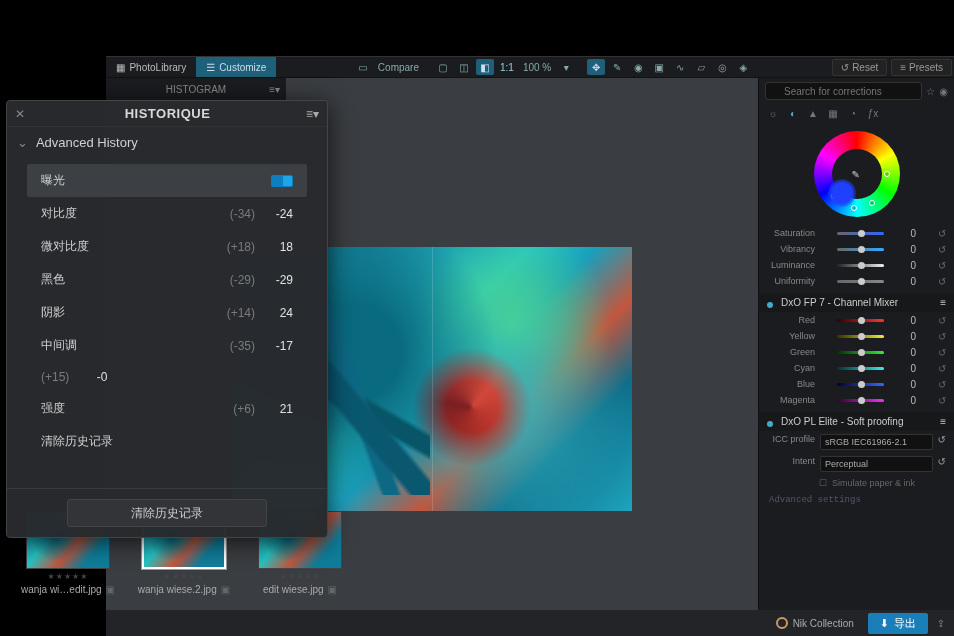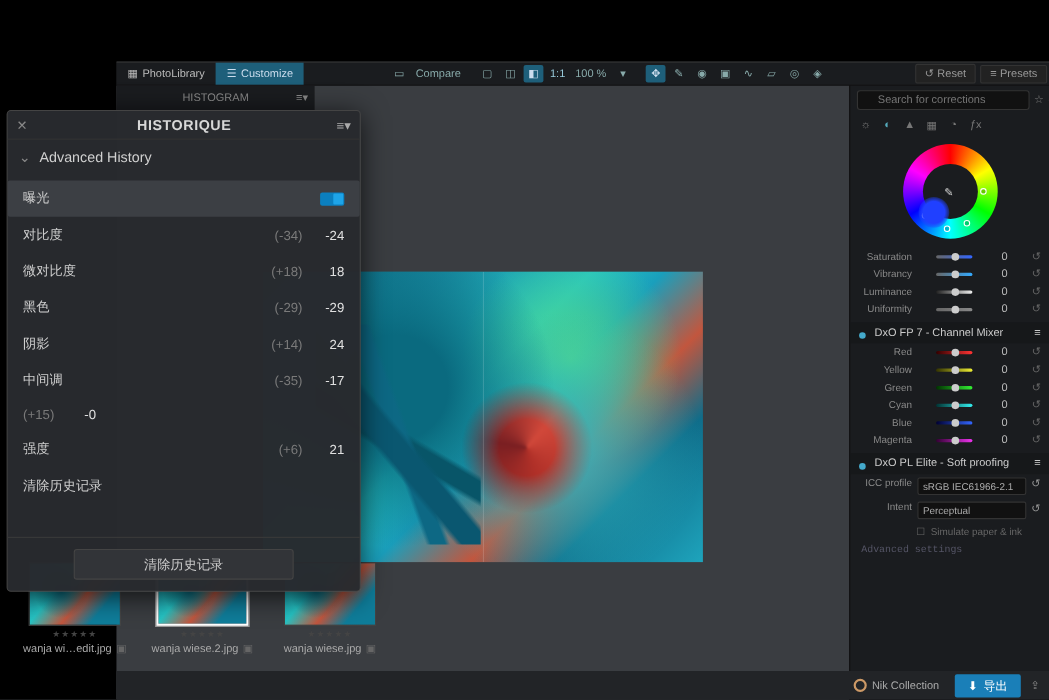--- a/index.html
+++ b/index.html
@@ -45,21 +45,21 @@
   background:
     linear-gradient(50deg, transparent 40%, #0a5770 42%, #0a5770 50%, transparent 52%),
     linear-gradient(70deg, transparent 45%, #0d6884 47%, #0d6884 53%, transparent 55%),
     linear-gradient(30deg, transparent 42%, #085568 44%, #085568 50%, transparent 52%);
 }
 .canvas .splitline { position:absolute; left:50%; top:0; bottom:0; width:1px; background:rgba(255,255,255,0.15); }
 
 .counter-bar { height:26px; display:flex; align-items:center; justify-content:center; color:#bbb; background:#2b2e32; width:100%; border-top:1px solid #222; }
 
 
-.right-panel { width:182px; background:#1a1c1f; border-left:1px solid #111; overflow:hidden; color:#999; font-size:10px; }
+.right-panel { width:196px; background:#1a1c1f; border-left:1px solid #111; overflow:hidden; color:#999; font-size:10px; }
 .search-row { display:flex; align-items:center; padding:4px 6px; gap:4px; }
 .search-input { flex:1; background:#111; border:1px solid #333; border-radius:3px; padding:2px 5px 2px 18px; color:#666; font-size:10px; height:18px; }
 .ic { width:14px; height:14px; display:flex; align-items:center; justify-content:center; color:#777; font-size:10px; }
 
 .tabs-row { display:flex; gap:4px; padding:2px 6px 6px; }
 .tabic { width:16px; height:15px; display:flex; align-items:center; justify-content:center; color:#777; border-radius:2px; font-size:10px; }
 .tabic.act { color:#5ab; }
 
 .color-wheel-box { padding:4px 0 8px; display:flex; justify-content:center; }
 .wheel { width:86px; height:86px; border-radius:50%; position:relative;
@@ -118,21 +118,21 @@
 .film-label .cam { color:#666; }
 
 
 .history-popup { position:absolute; left:6px; top:100px; width:322px; height:438px; background:rgba(40,42,46,0.98); border:1px solid #444; border-radius:4px; box-shadow:0 4px 24px rgba(0,0,0,0.7); z-index:30; display:flex; flex-direction:column; }
 .hp-header { height:26px; display:flex; align-items:center; padding:0 8px; border-bottom:1px solid #333; }
 .hp-header .close { color:#888; font-size:12px; width:14px; }
 .hp-header .title { flex:1; text-align:center; color:#d8d8d8; font-size:13px; font-weight:600; letter-spacing:0.5px; }
 .hp-header .menu { color:#aaa; font-size:12px; }
 .hp-sub { display:flex; align-items:center; gap:8px; padding:8px 10px; color:#d0d0d0; font-size:13px; }
 .hp-sub .chev { color:#888; }
-.hp-list { padding:6px 0; }
+.hp-list { padding:6px 20px; }
 .hp-row { display:flex; align-items:center; padding:8px 14px; color:#cfcfcf; font-size:12px; border-radius:2px; }
 .hp-row.first { background:#3c3f44; }
 .hp-row .name { flex:1; }
 .hp-row .delta { color:#7a7a7a; margin-right:10px; font-size:12px; }
 .hp-row .val { width:28px; text-align:right; color:#e0e0e0; }
 .hp-row .toggle { width:22px; height:12px; background:#0b7fbf; border-radius:2px; position:relative; }
 .hp-row .toggle::after { content:""; position:absolute; right:1px; top:1px; width:9px; height:10px; background:#1ea4e8; border-radius:1px; }
 .hp-footer { margin-top:auto; padding:10px; border-top:1px solid #3a3a3a; display:flex; justify-content:center; }
 .hp-clear { width:200px; height:28px; background:#323438; border:1px solid #444; border-radius:3px; color:#ccc; font-size:12px; display:flex; align-items:center; justify-content:center; }
 </style>
@@ -371,21 +371,21 @@
     <div class="film-stars">★★★★★</div>
     <div class="film-label">
         <span>wanja wiese.2.jpg</span>
         <span class="cam">▣</span>
       </div>
   </div>
   <div class="film-item">
     <div class="film-thumb "></div>
     <div class="film-stars">★★★★★</div>
     <div class="film-label">
-        <span>wanja wiese.jpg</span>
+        <span>edit wiese.jpg</span>
         <span class="cam">▣</span>
       </div>
   </div>
   </div>
 
 <div class="history-popup">
   <div class="hp-header">
     <span class="close">✕</span>
     <span class="title">HISTORIQUE</span>
     <span class="menu">≡▾</span>

